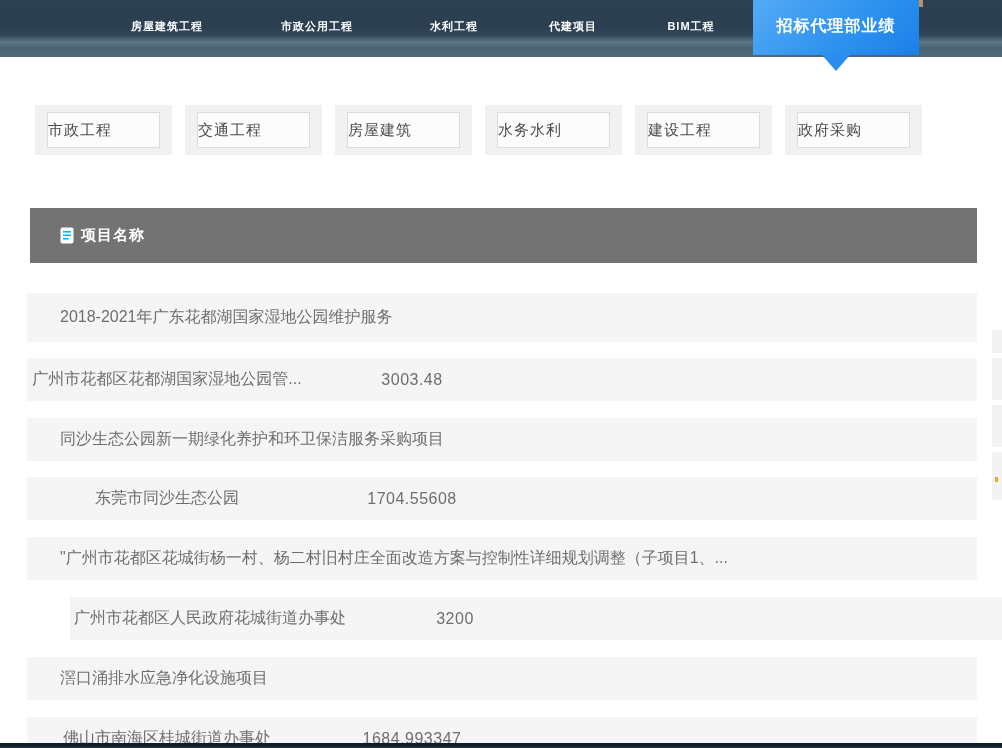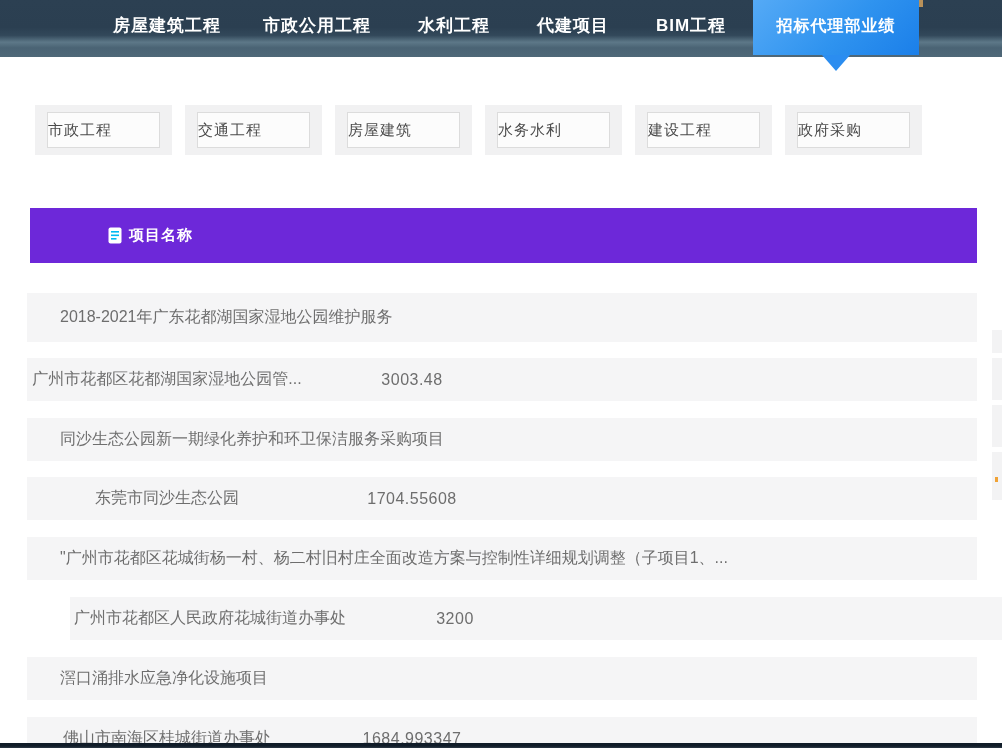--- a/index.html
+++ b/index.html
@@ -16,21 +16,21 @@
         #2c4052 0%, #2b3f51 48%, #32485a 62%,
         #5d7888 74%, #4a6374 84%, #4f6878 100%);
   }
   .hero-orange {
     position:absolute; left:915px; top:0; width:8px; height:7px;
     background:#c99a5a; opacity:.9;
   }
   .nav-item {
     position:absolute; top:0; height:55px; line-height:52px;
     transform:translateX(-50%);
-    color:#ffffff; font-size:17px; font-weight:600; letter-spacing:1px;
+    color:#ffffff; font-size:11px; font-weight:600; letter-spacing:1px;
     white-space:nowrap; cursor:pointer;
   }
   .nav-item.n0 { left:167px; }
   .nav-item.n1 { left:317px; }
   .nav-item.n2 { left:454px; }
   .nav-item.n3 { left:573px; }
   .nav-item.n4 { left:691px; }
   .nav-active {
     position:absolute; left:753px; top:0; width:166px; height:55px;
     background:linear-gradient(135deg, #55aaf6 0%, #2f93ef 55%, #1b7fe9 100%);
@@ -52,21 +52,21 @@
   .filter-btn {
     width:100%; height:36px; border:1px solid #dcdcdc; background:#fcfcfc;
     font-size:15px; color:#4a4a4a; text-align:left; line-height:34px;
     letter-spacing:1px; cursor:pointer;
   }
   .fw0{left:35px;} .fw1{left:185px;} .fw2{left:335px;}
   .fw3{left:485px;} .fw4{left:635px;} .fw5{left:785px;}
   
   .table-header {
     position:absolute; left:30px; top:208px; width:947px; height:55px;
-    background:#6d28d9; color:#ffffff; display:flex; align-items:center;padding-left:48px;
+    background:#737373; color:#ffffff; display:flex; align-items:center;
   }
   .table-header .doc-icon { margin-left:30px; width:15px; height:17px; display:inline-block; }
   .table-header .th-label { margin-left:6px; font-size:15px; font-weight:700; letter-spacing:1px; }
   
   .table-body { position:absolute; left:27px; top:293px; width:950px; }
   .row {
     position:absolute; left:0; width:950px; height:43px;
     background:#f5f5f6; color:#6e6e6e; font-size:16px;
     display:flex; align-items:center; white-space:nowrap; overflow:hidden;
   }

